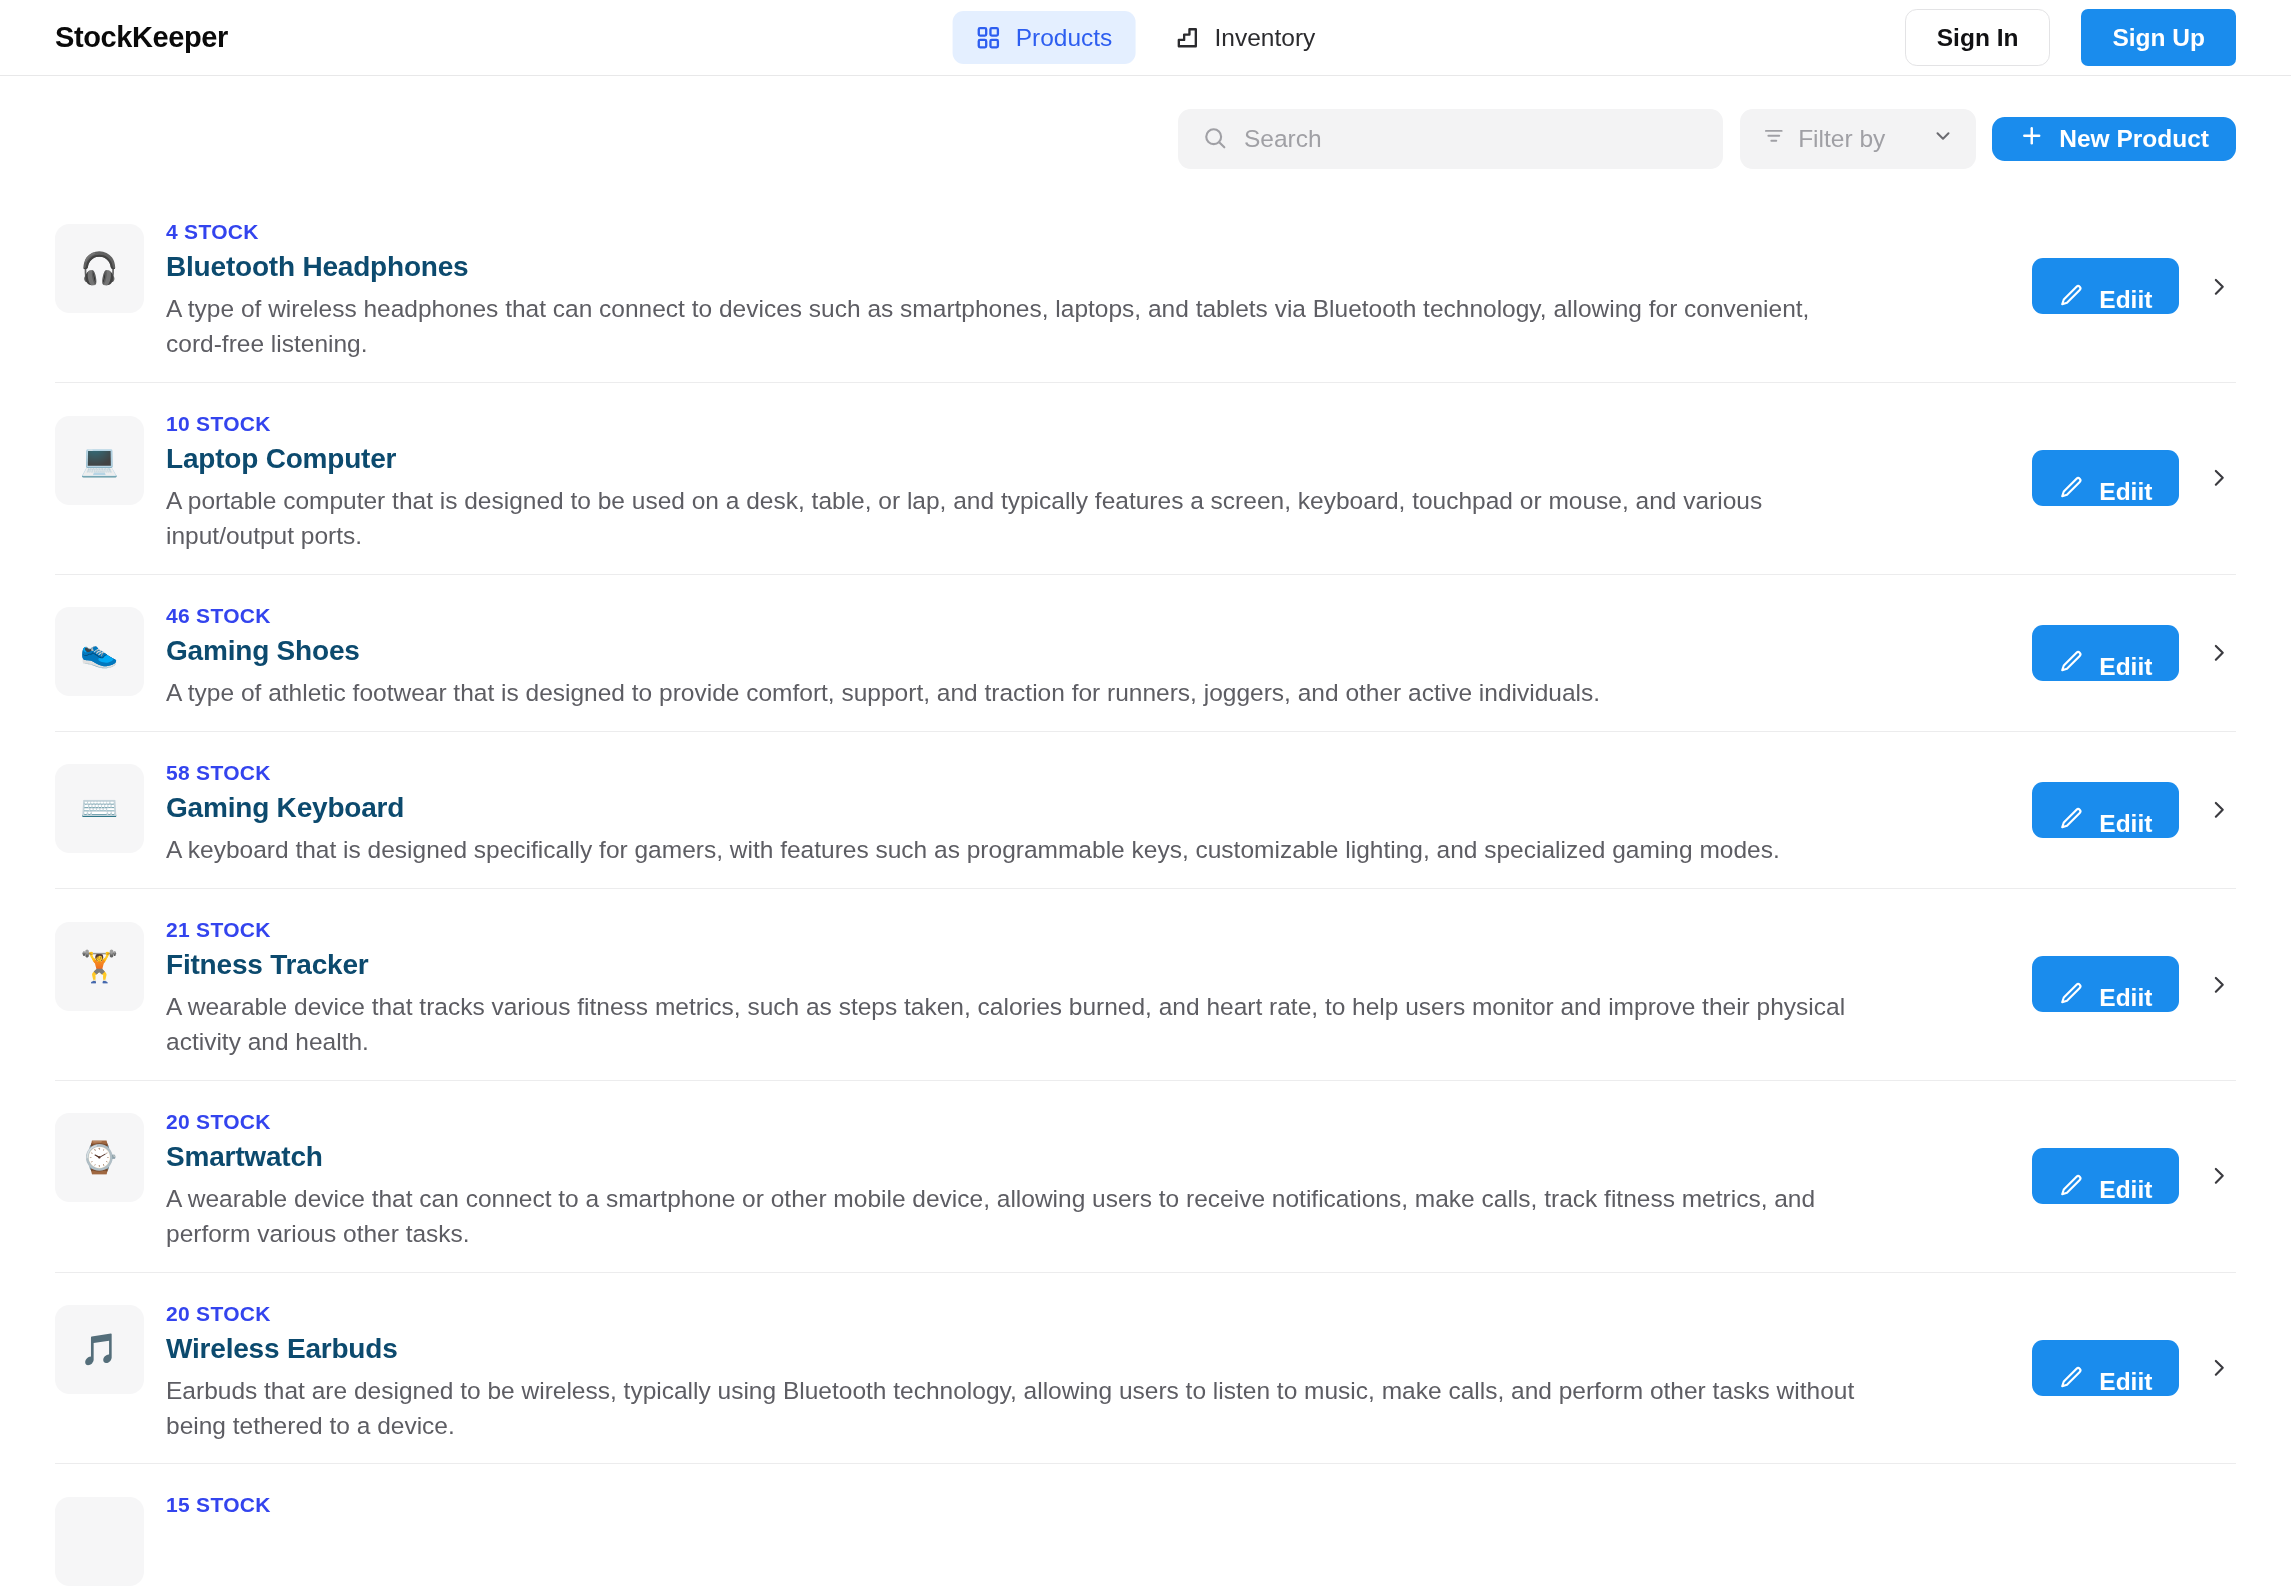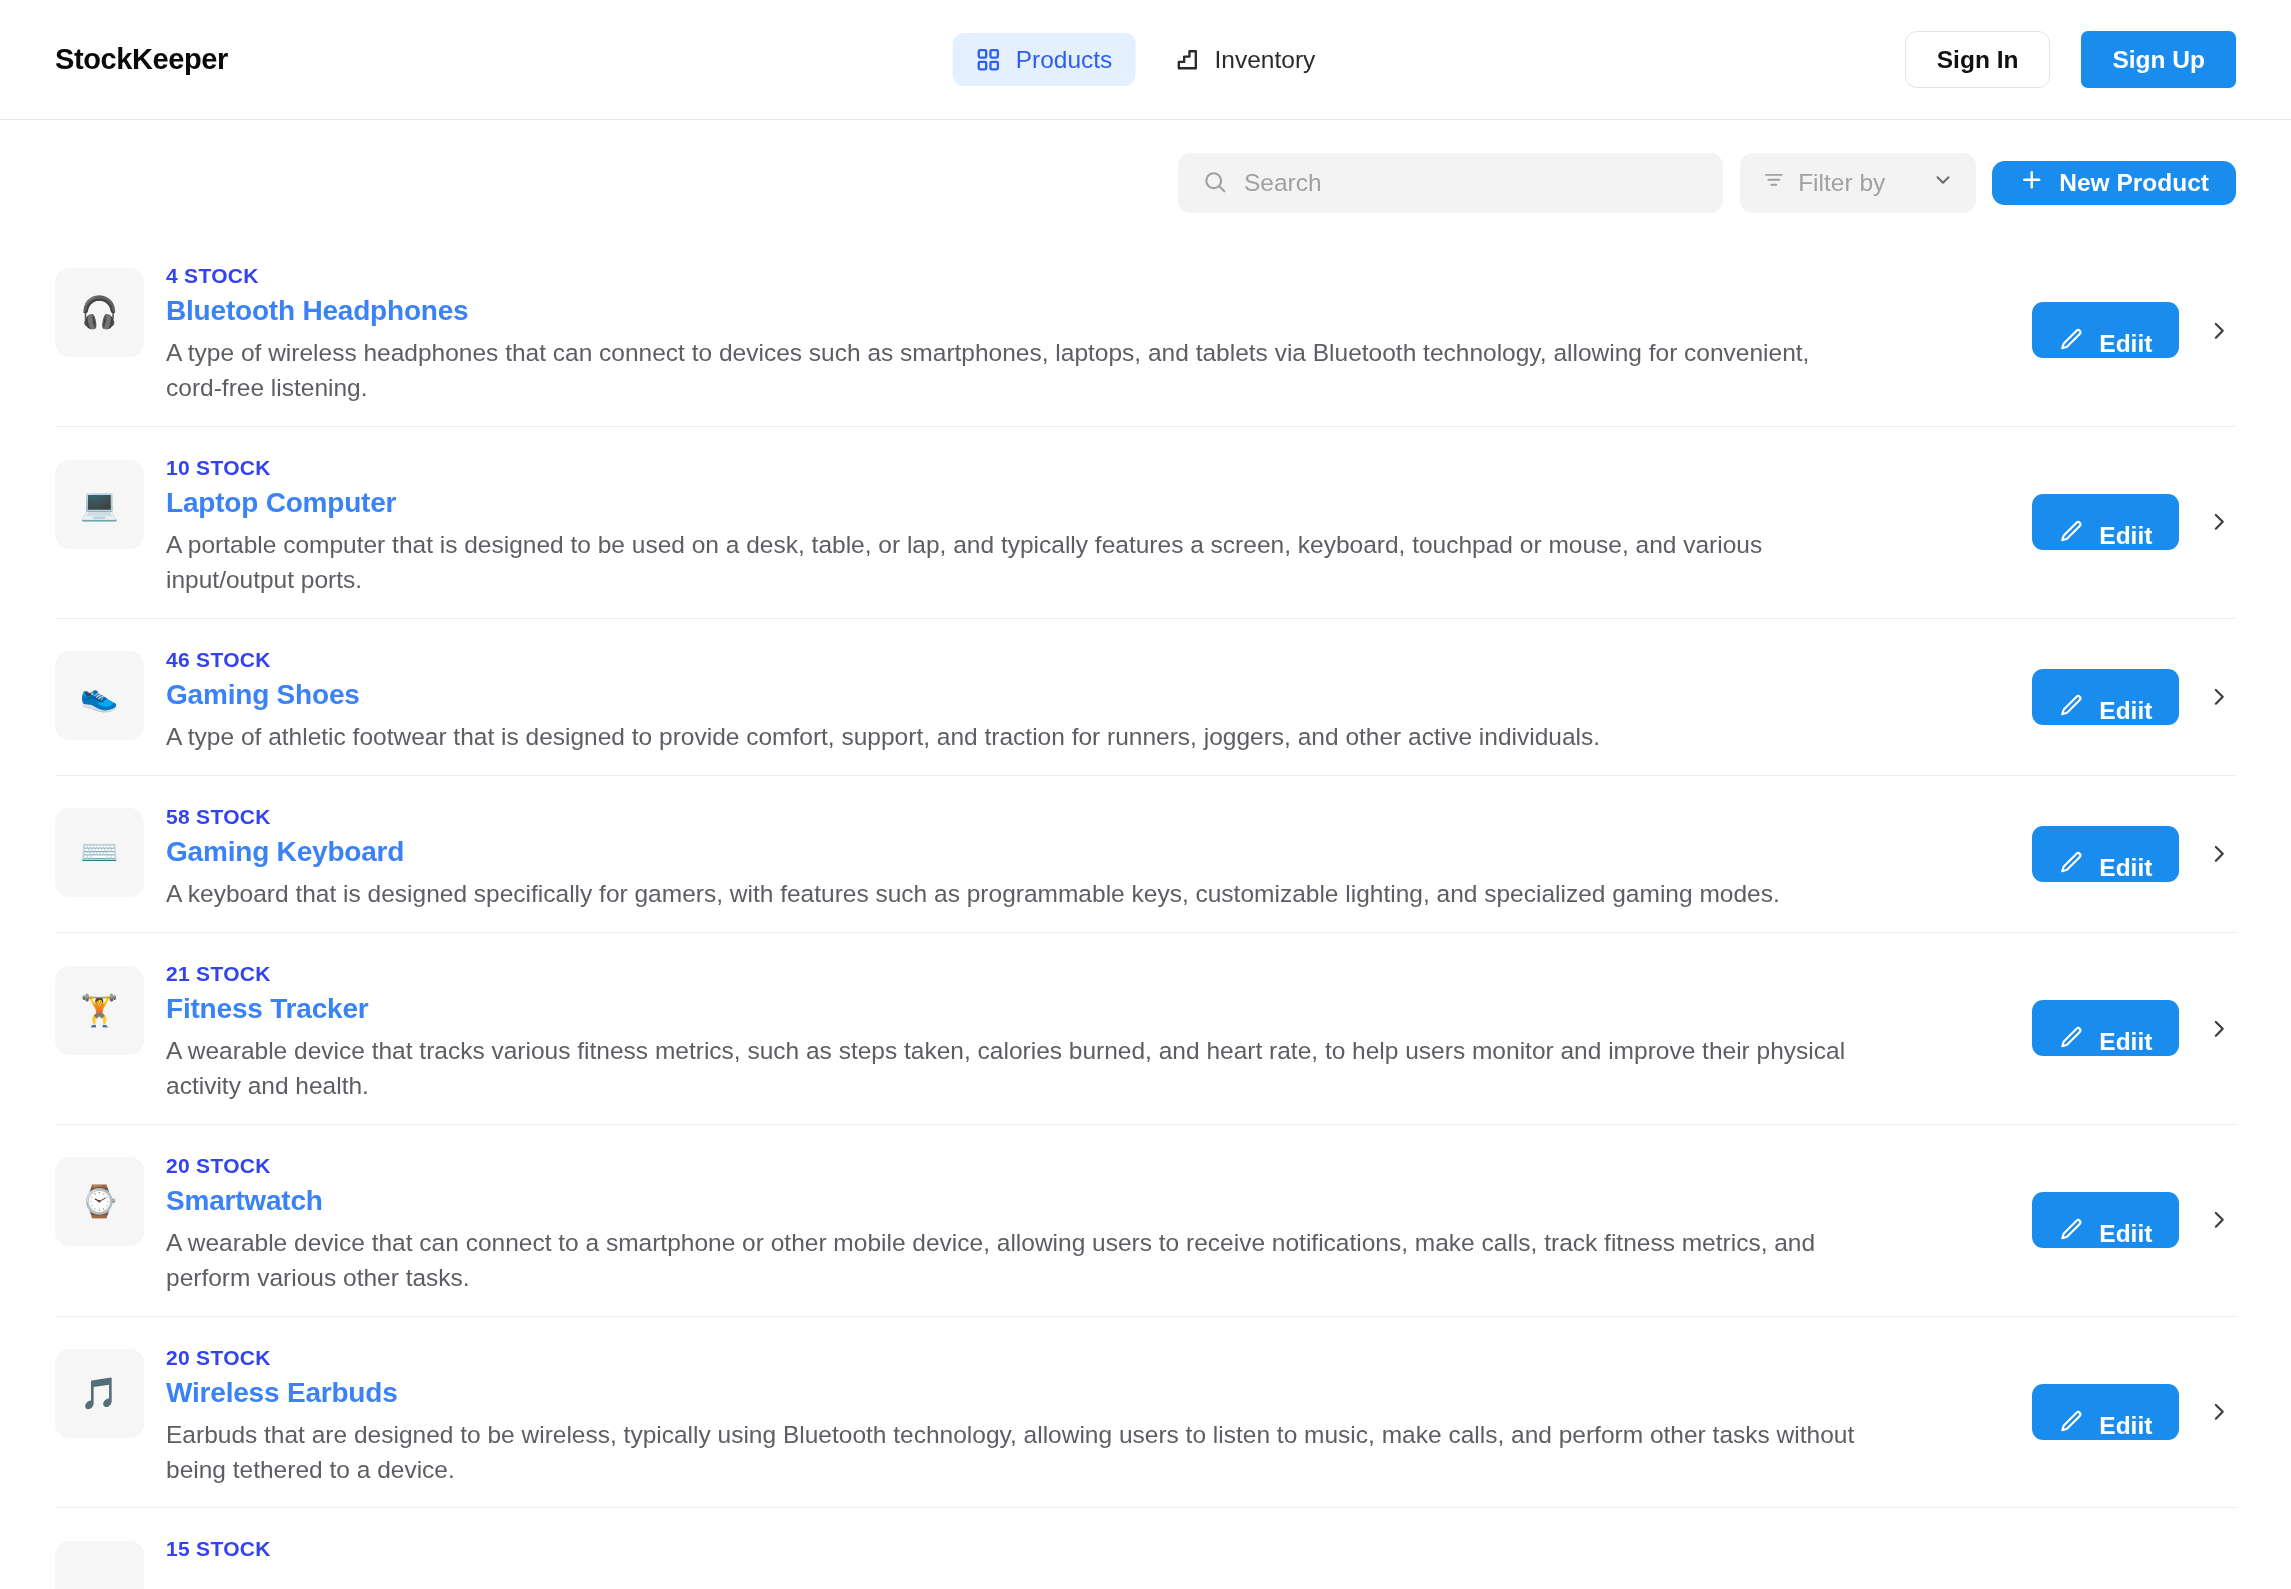--- a/index.html
+++ b/index.html
@@ -7,21 +7,21 @@
     width: 2291px;
     height: 1589px;
     overflow: hidden;
     background: #ffffff;
     font-family: "Liberation Sans", sans-serif;
     -webkit-font-smoothing: antialiased;
   }
 
   
   .header {
-    height: 120px;
+    height: 76px;
     display: flex;
     align-items: center;
     padding: 0 55px;
     border-bottom: 0.9px solid #e8e8e9;
     position: relative;
   }
   .brand {
     font-size: 29px;
     font-weight: 700;
     color: #0a0a0a;
@@ -176,21 +176,21 @@
   .stock {
     font-size: 21px;
     font-weight: 700;
     color: #3344ee;
     letter-spacing: 0.3px;
     margin-bottom: 7.3px;
   }
   .title {
     font-size: 28px;
     font-weight: 700;
-    color: #3b82f6;
+    color: #0c4a6e;
     letter-spacing: -0.2px;
     margin-bottom: 9px;
   }
   .desc {
     font-size: 24.5px;
     line-height: 1.42;
     color: #5d5d63;
     max-width: 1691px;
   }
 

